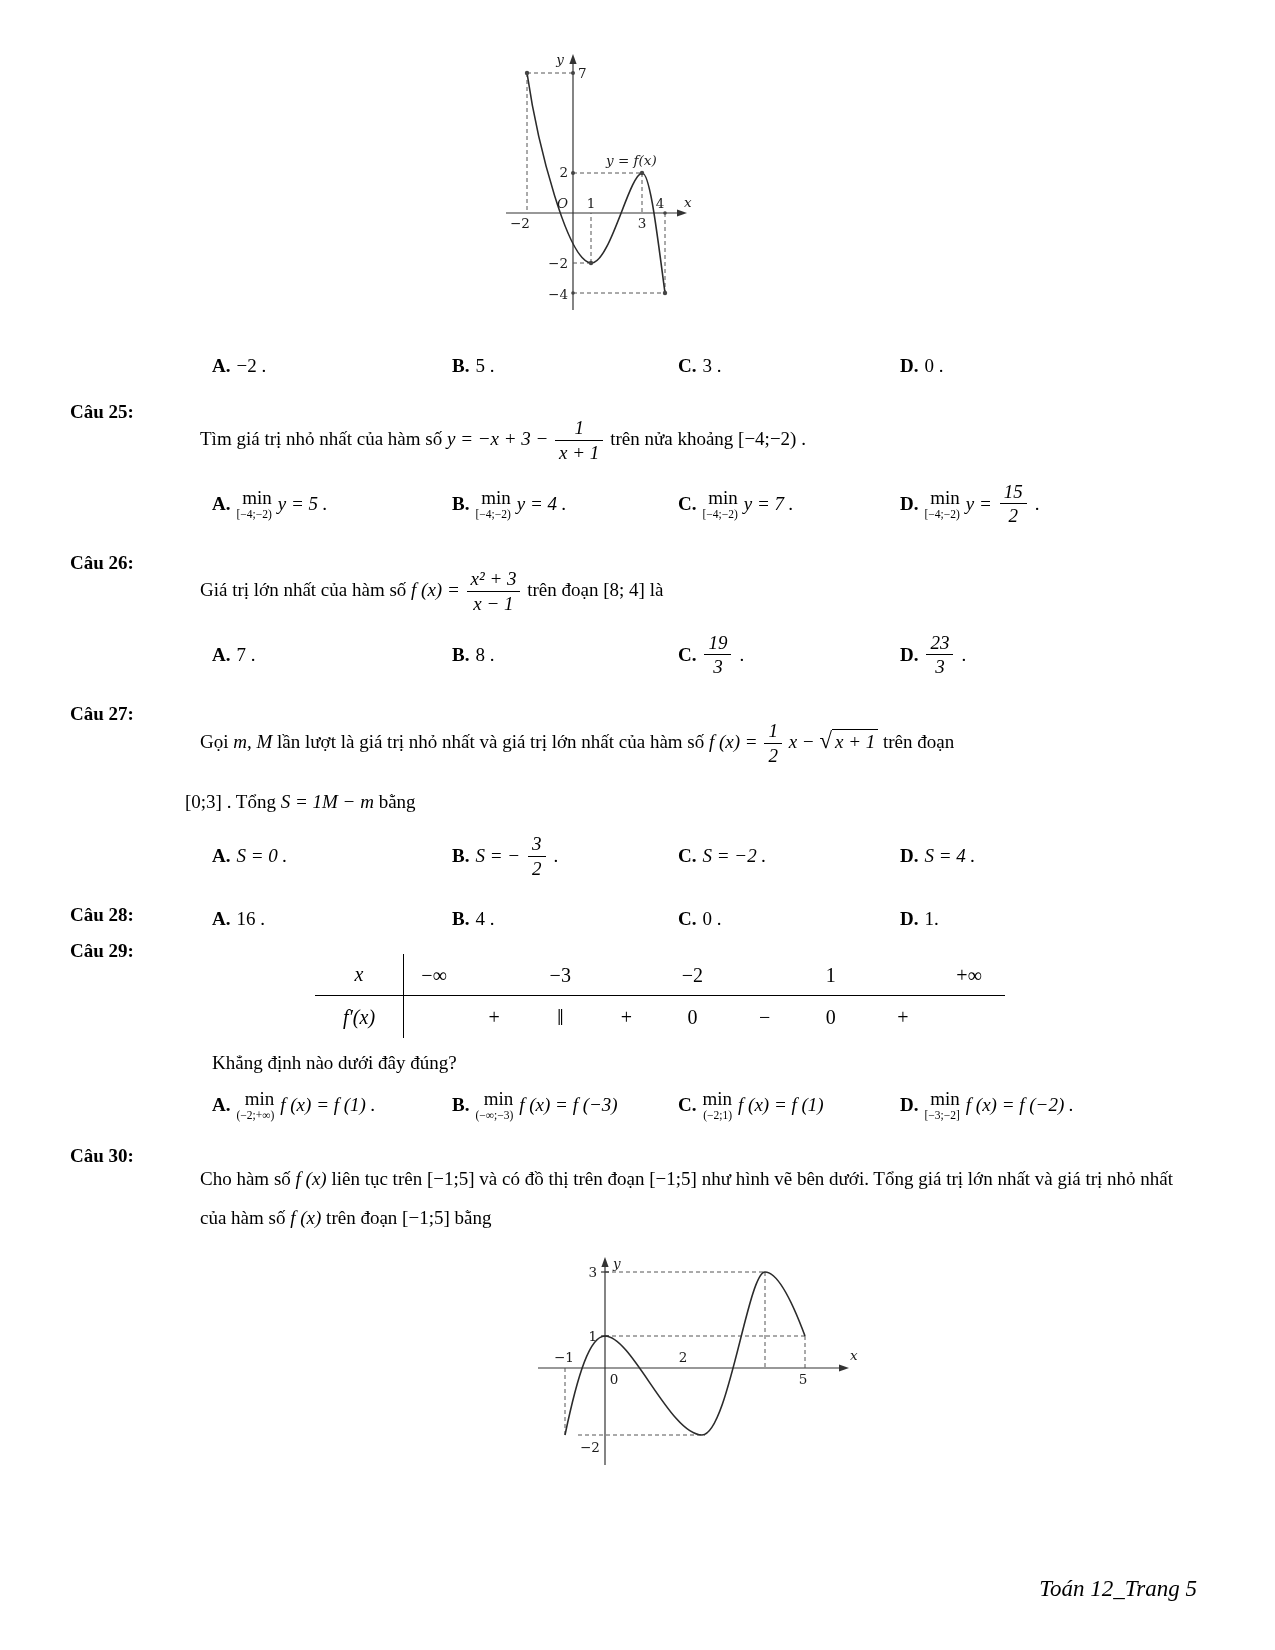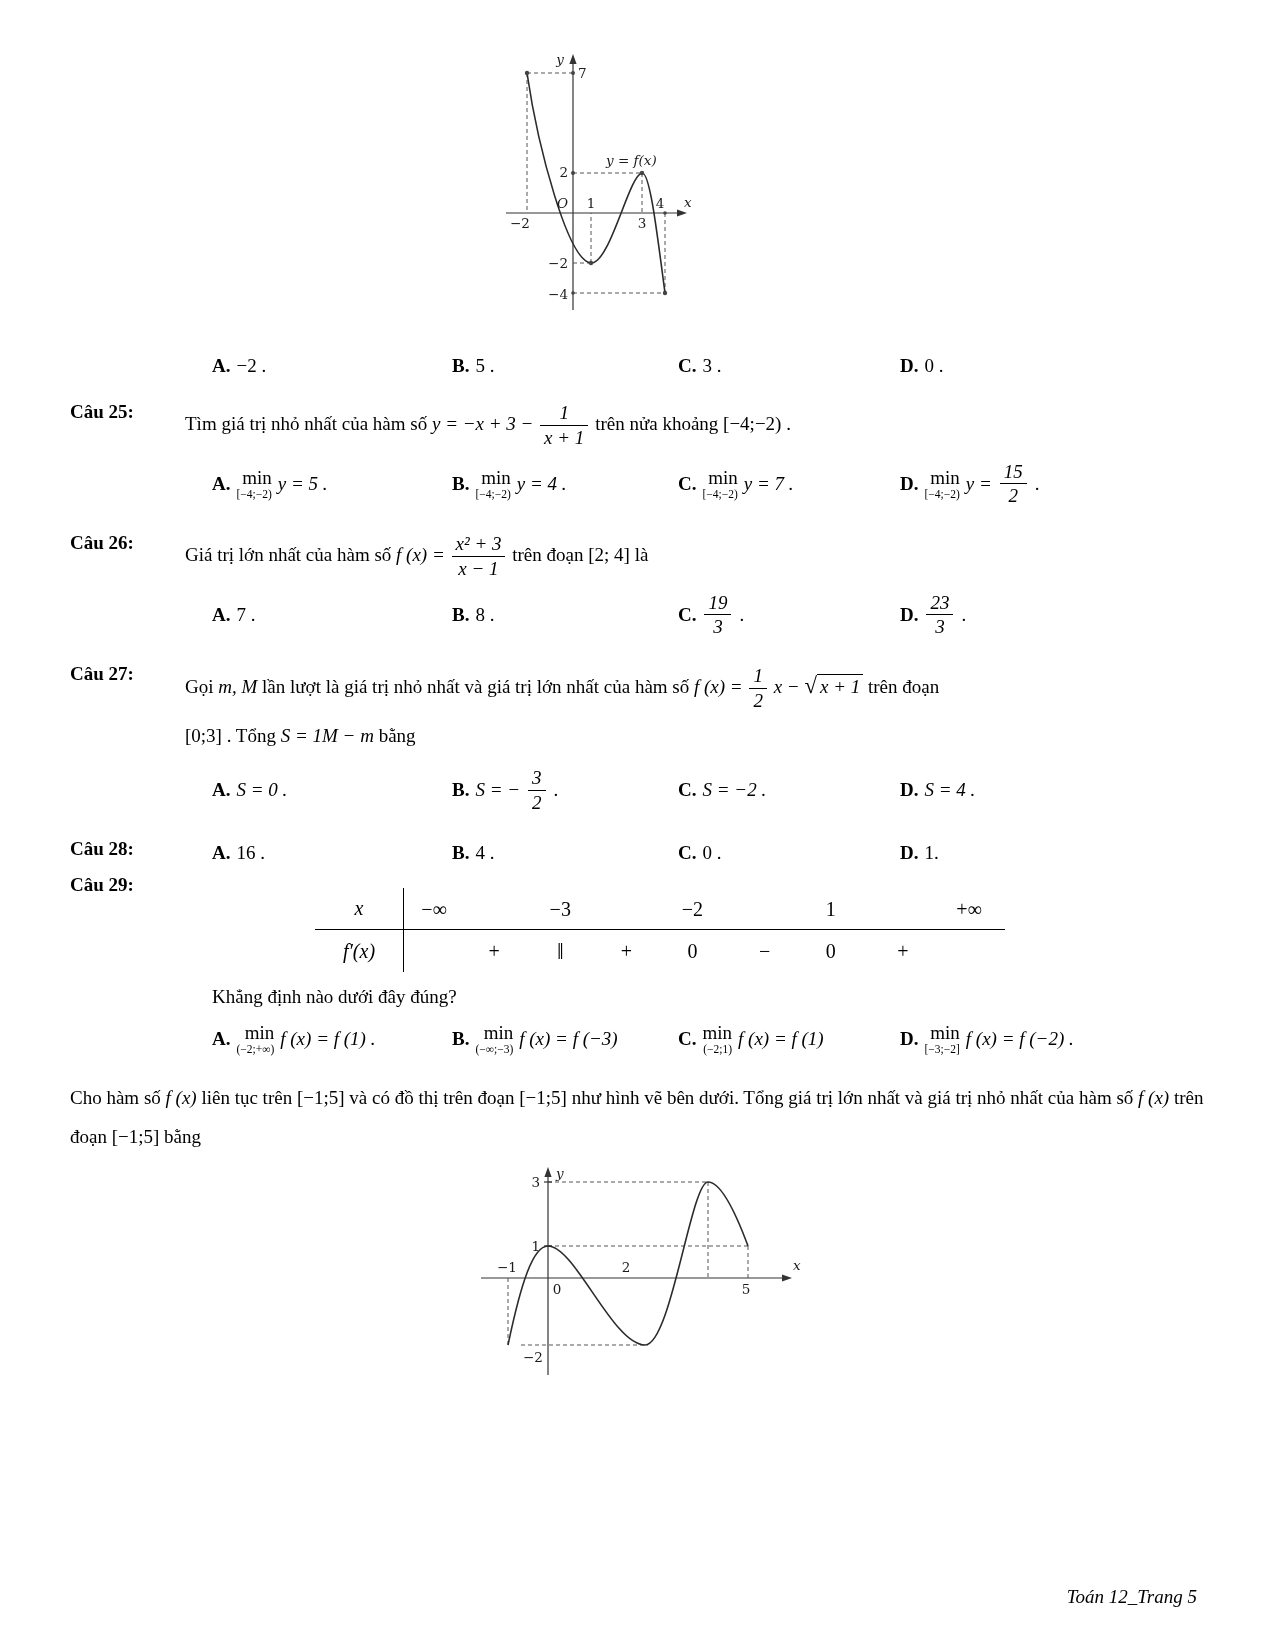--- a/index.html
+++ b/index.html
@@ -8,21 +8,21 @@
   .content{padding:48px 70px 0 70px;}
   figure{margin:0;}
   .graph{display:block;margin:0 auto;}
   .g1{width:320px;}
   .g2{width:350px;margin-top:6px;}
   svg text{font-family:"DejaVu Serif",serif;font-size:13.5px;fill:#1b1b1b;}
   .svg-it{font-style:italic;}
   .question{display:flex;margin-top:22px;}
   .qlabel{width:115px;flex-shrink:0;font-weight:bold;}
   .qbody{flex:1;min-width:0;}
-  .stem{margin:0;line-height:2.05;}
+  .stem{margin:15px;line-height:2.05;}
   .stem2{margin:4px 0 0 0;line-height:2.05;}
   .opts{display:flex;align-items:center;margin:10px 0 2px 27px;}
   .opt{width:240px;display:flex;align-items:center;gap:6px;white-space:nowrap;}
   .opt:nth-child(2){width:226px;}
   .opt:nth-child(3){width:222px;}
   .opt:nth-child(4){width:auto;}
   .olab{font-weight:bold;}
   .mi{font-style:italic;}
   .frac{display:inline-block;text-align:center;vertical-align:middle;line-height:1.25;font-style:italic;padding:0 2px;}
   .frac .num,.frac .den{display:block;padding:0 4px;}
@@ -33,21 +33,21 @@
   .sqrt{white-space:nowrap;}
   .sqrt .rad{font-size:1.2em;font-style:normal;}
   .sqrt .radicand{display:inline-block;border-top:1.2px solid #000;font-style:italic;padding:0 3px;line-height:1.25;}
   .sign-table{width:690px;margin:14px 0 10px 130px;font-size:20px;}
   .st-row{display:flex;height:42px;}
   .st-head{width:88px;border-right:1.6px solid #000;display:flex;align-items:center;justify-content:center;}
   .st-top .st-head,.st-top .st-vals{border-bottom:1.6px solid #000;}
   .st-vals{flex:1;position:relative;}
   .st-vals span{position:absolute;top:50%;transform:translate(-50%,-50%);}
   .dbl{font-size:24px;}
-  .footer{position:absolute;right:78px;bottom:42px;font-style:italic;font-size:19px;}
+  .footer{position:absolute;right:78px;bottom:48px;font-style:italic;font-size:23px;}
   .kd{margin:10px 0 0 27px;line-height:1.6;}
 </style>
 </head>
 <body>
 
 <div class="page">
   <div class="content">
 
     <figure class="graph g1">
       <svg width="320" height="282" viewBox="0 0 320 282">
@@ -173,21 +173,21 @@
     </section>
 
     <section class="question">
       <span class="qlabel">Câu 26:</span>
       <div class="qbody">
         <p class="stem">
           <span>Giá trị lớn nhất của hàm số</span>
           <span class="mi">f (x) =</span>
           <span class="frac"><span class="num">x² + 3</span><span class="den">x − 1</span></span>
           <span>trên đoạn</span>
-          <span>[2; 4]</span>
+          <span>[8; 4]</span>
           <span>là</span>
         </p>
         <div class="opts">
           <div class="opt">
               <b class="olab">A.</b>
               <span>7 .</span>
             </div>
           <div class="opt">
               <b class="olab">B.</b>
               <span>8 .</span>
@@ -347,20 +347,21 @@
                 <span class="mw">min</span>
                 <span class="sub">[−3;−2]</span>
               </span>
             <span class="mi">f (x) = f (−2) .</span>
           </div>
         </div>
       </div>
     </section>
 
     <section class="question">
+      <span class="qlabel">Câu 30:</span>
       <div class="qbody">
         <p class="stem">
           <span>Cho hàm số</span>
           <span class="mi">f (x)</span>
           <span>liên tục trên</span>
           <span>[−1;5]</span>
           <span>và có đồ thị trên đoạn</span>
           <span>[−1;5]</span>
           <span>như hình vẽ bên dưới. Tổng giá trị lớn nhất và giá trị nhỏ nhất của hàm số</span>
           <span class="mi">f (x)</span>

